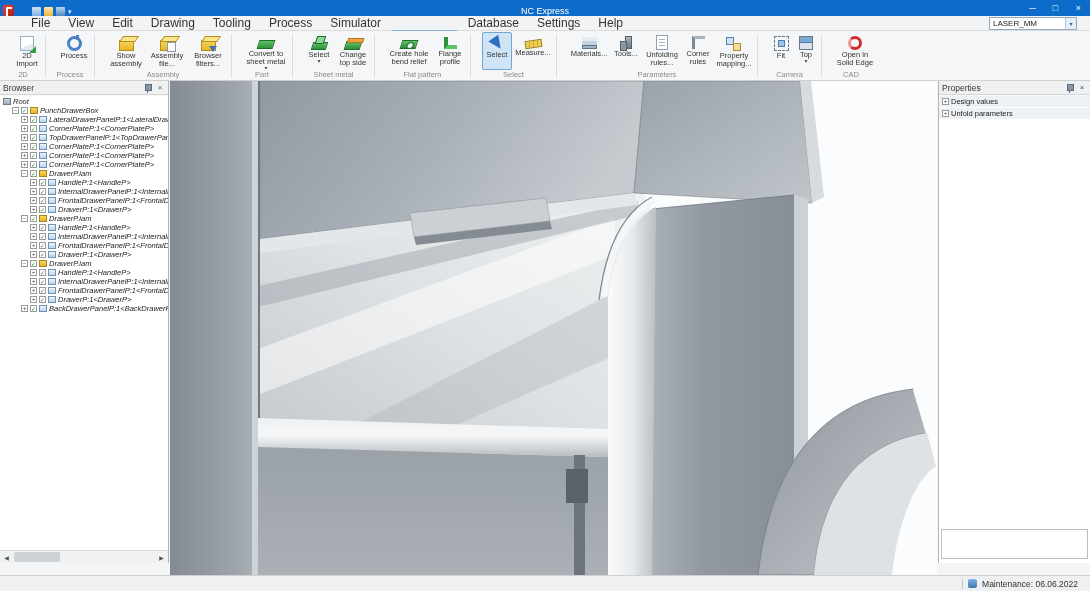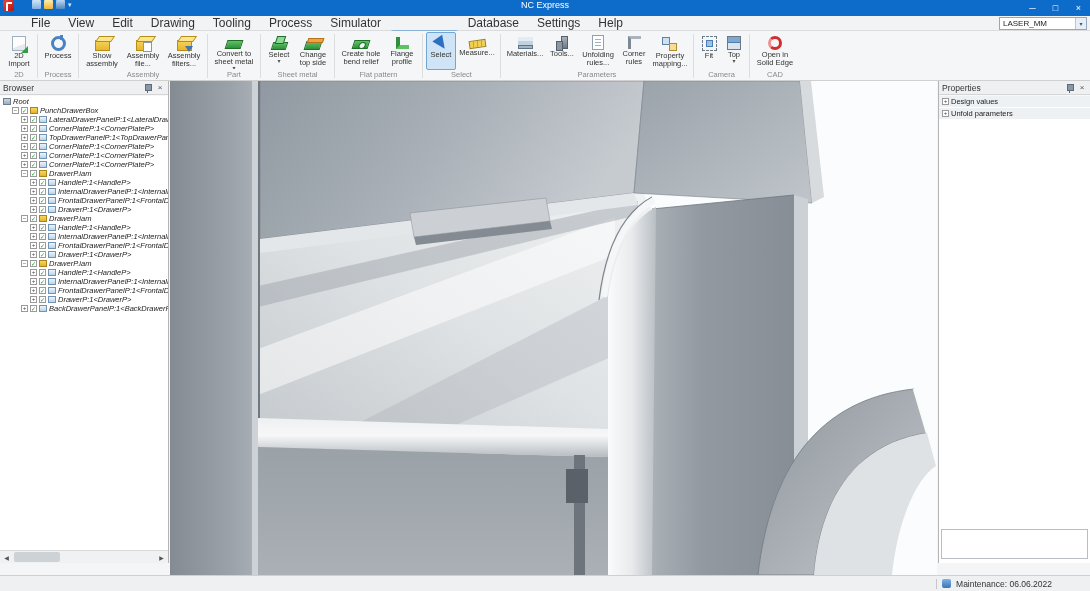--- a/index.html
+++ b/index.html
@@ -1,44 +1,44 @@
 <!DOCTYPE html>
 <html><head>
 <meta charset="utf-8">
 <style>
   *{margin:0;padding:0;box-sizing:border-box;font-family:"Liberation Sans","DejaVu Sans",sans-serif;}
   html,body{width:1090px;height:591px;overflow:hidden;background:#e9e9e9;}
   #app{position:relative;width:1090px;height:591px;background:#f4f5f6;font-size:9px;color:#222;}
 
   
-  .titlebar{position:absolute;left:0;top:0;width:100%;height:16px;background:#0d6cc9;display:flex;align-items:flex-start;color:#fff;gap:12px;}
+  .titlebar{position:absolute;left:0;top:0;width:100%;height:16px;background:#0d6cc9;display:flex;align-items:flex-end;color:#fff;gap:12px;}
   .logo{width:11px;height:11px;margin-left:3px;background:linear-gradient(135deg,#ee4337,#b5160f);border-radius:2px;position:relative;flex:none;}
   .logo::after{content:"";position:absolute;left:3px;top:2px;width:4px;height:7px;border-left:2px solid #fff;border-top:2px solid #fff;border-radius:2px 0 0 0;}
   .qat{display:flex;align-items:center;gap:3px;margin-left:6px;z-index:2;}
   .qicon{width:9px;height:9px;border-radius:1px;}
   .qicon.q1{background:linear-gradient(#d2e5f8,#7fb1e3);}
   .qicon.q2{background:linear-gradient(#ffeaa9,#efb63a);}
   .qicon.q3{background:linear-gradient(#bcd7f0,#4f87c4);}
   .qcaret{font-size:7px;color:#dce9f7;line-height:9px;}
   .wtitle{position:absolute;left:0;right:0;text-align:center;font-size:9px;color:#fff;}
   .winbtns{position:absolute;right:0;top:0;height:16px;display:flex;z-index:2;}
   .winbtn{width:23px;height:16px;display:flex;align-items:center;justify-content:center;font-size:9px;color:#fff;}
 
   
   .menubar{position:absolute;top:16px;left:0;width:100%;height:15px;background:#f2f3f5;border-bottom:1px solid #dcdcdc;display:flex;align-items:center;padding-left:22px;}
   .mitem{padding:1px 8px;font-size:12px;color:#333;border:1px solid transparent;}
   .mitem.active{background:#dcebf8;border-color:#8ab2d8;border-radius:3px;margin-top:31px;}
-  .combo{position:absolute;right:3px;top:1px;width:88px;height:13px;background:#fff;border:1px solid #94a7bd;display:flex;align-items:center;font-size:8px;padding-left:3px;}
+  .combo{position:absolute;right:13px;top:1px;width:88px;height:13px;background:#fff;border:1px solid #94a7bd;display:flex;align-items:center;font-size:8px;padding-left:3px;}
   .combo .cval{flex:1;overflow:hidden;white-space:nowrap;}
   .combo .cbtn{width:11px;height:100%;background:#e7eef6;border-left:1px solid #b7c6d8;display:flex;align-items:center;justify-content:center;font-size:6px;color:#2a5d9e;}
 
   
   .ribbon{position:absolute;top:31px;left:0;width:100%;height:50px;background:#f5f6f7;border-bottom:1px solid #d0d0d0;display:flex;align-items:stretch;padding:1px 0 0 2px;}
   .rgroup{display:flex;flex-direction:column;padding:0 2px;}
-  .rbtns{display:flex;flex:1;align-items:flex-start;gap:1px;}
+  .rbtns{display:flex;flex:1;align-items:flex-start;gap:1px;margin-left:8px;}
   .rbtn{display:flex;flex-direction:column;align-items:center;padding:1px 0;border:1px solid transparent;border-radius:2px;height:38px;overflow:hidden;}
   .rbtn.active{background:#cfe4f7;border-color:#72a7d4;}
   .ric{width:18px;height:18px;margin:1px 0;position:relative;flex:none;}
   .rlbl{font-size:7.5px;line-height:8px;text-align:center;color:#333;}
   .dd{font-size:6px;line-height:5px;color:#555;}
   .rglbl{font-size:7.5px;color:#8a8a8a;text-align:center;height:10px;line-height:10px;white-space:nowrap;}
   .rsep{width:1px;background:#ddd;margin:2px 1px;flex:none;}
   .w24{width:24px}.w30{width:30px}.w34{width:34px}.w36{width:36px}.w40{width:40px}.w42{width:42px}.w44{width:44px}.w46{width:46px}
 
   
@@ -105,21 +105,21 @@
   .pbody{position:absolute;top:15px;left:0;right:0;bottom:0;background:#fff;}
   .prow{display:flex;align-items:center;height:12px;background:#eef1f3;border-bottom:1px solid #fff;padding-left:3px;font-size:8px;color:#222;}
   .propbox{position:absolute;left:2px;right:2px;bottom:4px;height:30px;border:1px solid #b9bdc1;background:#fff;}
 
   
   .viewport{position:absolute;left:170px;right:153px;top:81px;bottom:16px;background:#fbfcfd;overflow:hidden;}
   .viewport svg{width:100%;height:100%;display:block;}
 
   
   .statusbar{position:absolute;left:0;bottom:0;width:100%;height:16px;background:#eef0f2;border-top:1px solid #cfcfcf;display:flex;align-items:center;}
-  .sright{margin-left:auto;display:flex;align-items:center;gap:5px;padding-right:38px;}
+  .sright{margin-left:auto;display:flex;align-items:center;gap:5px;padding-right:12px;}
   .sdiv{width:1px;height:10px;background:#c6c6c6;}
   .sicon{width:9px;height:9px;background:linear-gradient(#7fb1e3,#3a76b5);border-radius:2px;}
   .stext{font-size:8.5px;color:#333;}
 </style>
 </head>
 <body>
 
 <div id="app">
 
   <div class="titlebar">
@@ -185,21 +185,21 @@
         <div class="rbtn w40">
           <span class="ric ic-asm"></span>
           <span class="rlbl">Show assembly</span>
         </div>
         <div class="rbtn w40">
           <span class="ric ic-asm ic-asmfile"></span>
           <span class="rlbl">Assembly file...</span>
         </div>
         <div class="rbtn w40">
           <span class="ric ic-asm ic-asmfilter"></span>
-          <span class="rlbl">Assembly filters...</span>
+          <span class="rlbl">Browser filters...</span>
         </div>
       </div>
       <div class="rglbl">Assembly</div>
     </div>
     <div class="rsep"></div>
 
     <div class="rgroup">
       <div class="rbtns">
         <div class="rbtn w46">
           <span class="ric ic-sheet"></span>

